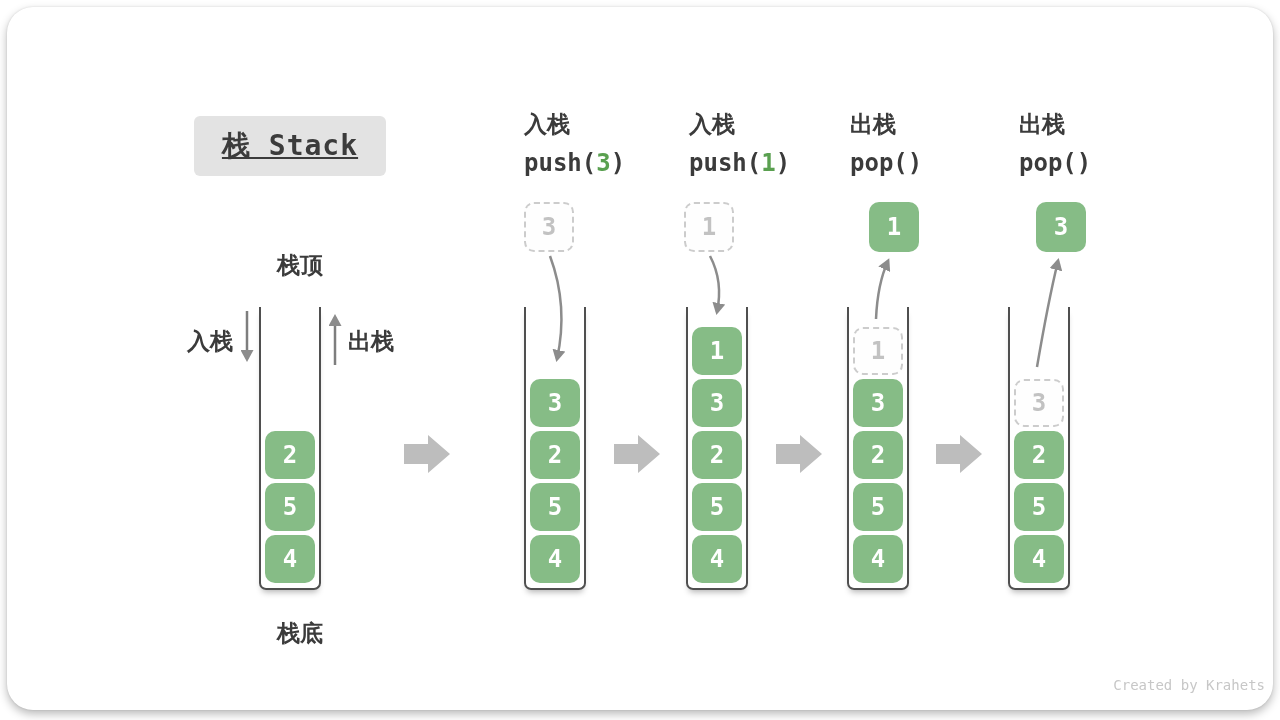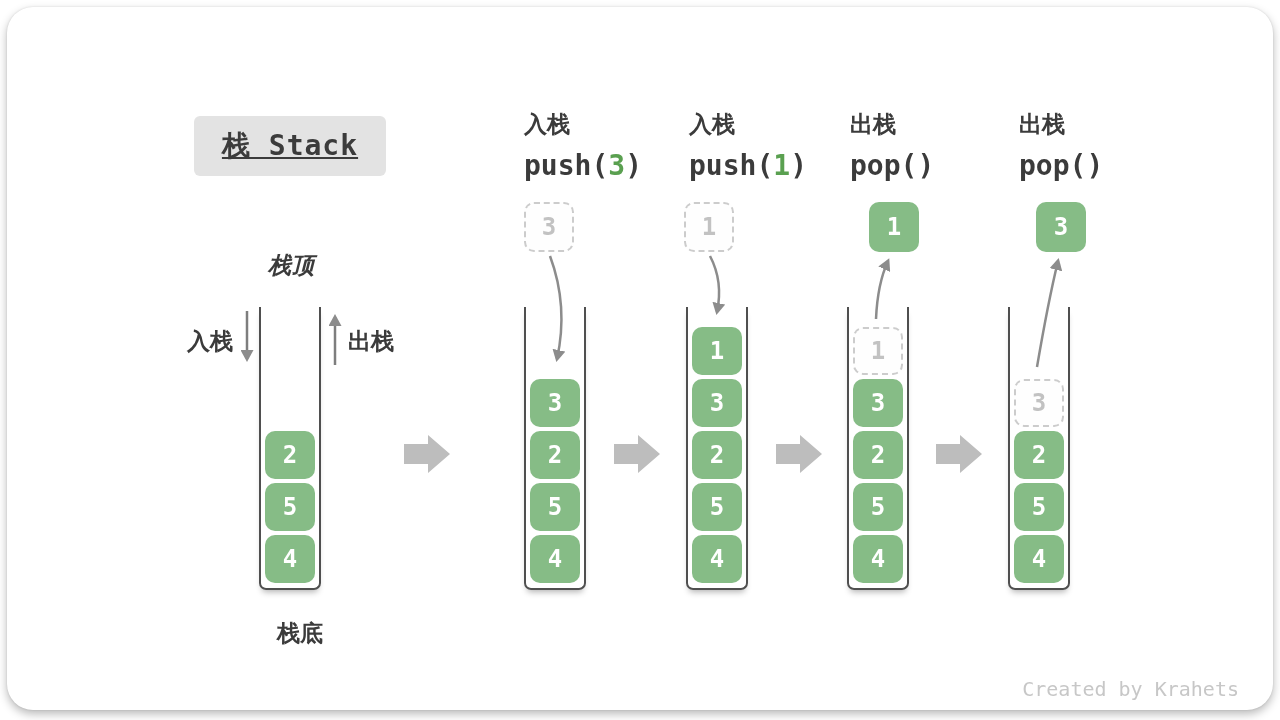--- a/index.html
+++ b/index.html
@@ -12,46 +12,46 @@
     font-family:"DejaVu Sans","Liberation Sans",sans-serif;}
   .card{position:absolute;left:7px;top:7px;width:1266px;height:703px;background:#ffffff;
     border-radius:26px;box-shadow:0 4px 10px rgba(0,0,0,0.28),0 0 2px rgba(0,0,0,0.12);}
   .abs{position:absolute;}
   .title-box{left:187px;top:109px;width:192px;height:60px;background:var(--title_bg);
     border-radius:6px;display:flex;align-items:center;justify-content:center;
     font-family:"DejaVu Sans Mono","DejaVu Sans",monospace;font-size:28px;font-weight:bold;
     color:var(--text_dark);letter-spacing:1px;text-decoration:underline;}
   .cn-label{font-size:23px;font-weight:bold;color:var(--text_dark);}
   .col-header .op{font-size:23px;font-weight:bold;color:var(--text_dark);margin-bottom:9px;}
-  .col-header .call{font-family:"DejaVu Sans Mono",monospace;font-size:28px;font-weight:bold;
+  .col-header .call{font-family:"DejaVu Sans Mono",monospace;font-size:24px;font-weight:bold;
     color:var(--text_dark);}
   .col-header .arg{color:var(--arg_green);}
   .container{width:62px;height:283px;top:300px;
     border-left:2px solid var(--wall);border-right:2px solid var(--wall);
     border-bottom:2px solid var(--wall);border-radius:0 0 7px 7px;
     box-shadow:0 5px 6px -3px rgba(0,0,0,0.30);}
   .vbox{width:50px;height:48px;background:var(--box_green);border-radius:10px;
     display:flex;align-items:center;justify-content:center;color:#ffffff;
     font-family:"DejaVu Sans Mono",monospace;font-size:24px;font-weight:bold;}
   .float{height:50px;}
   .ghost{background:#FEFEFE;border:2px dashed var(--ghost_border);color:var(--ghost_text);}
-  .watermark{right:34px;top:670px;font-family:"DejaVu Sans Mono",monospace;font-size:20px;
+  .watermark{right:8px;top:670px;font-family:"DejaVu Sans Mono",monospace;font-size:14px;
     color:var(--watermark);}
   svg.overlay{position:absolute;left:0;top:0;pointer-events:none;}
 </style>
 </head>
 <body>
 
 <div class="card">
 
   <div class="abs title-box">
     <span>栈 Stack</span>
   </div>
 
-  <div class="abs cn-label" style="left:252px;top:243px;width:64px;text-align:center;font-style:italic;">栈顶</div>
+  <div class="abs cn-label" style="left:252px;top:243px;width:64px;text-align:right;">栈顶</div>
   <div class="abs cn-label" style="left:252px;top:611px;width:64px;text-align:right;">栈底</div>
   <div class="abs cn-label" style="left:170px;top:319px;width:56px;text-align:right;">入栈</div>
   <div class="abs cn-label" style="left:341px;top:319px;width:56px;text-align:left;">出栈</div>
 
   <div class="abs col-header" style="left:517px;top:102px;">
     <div class="op">入栈</div>
     <div class="call"><span>push(</span><span class="arg">3</span><span>)</span></div>
   </div>
   <div class="abs col-header" style="left:682px;top:102px;">
     <div class="op">入栈</div>

